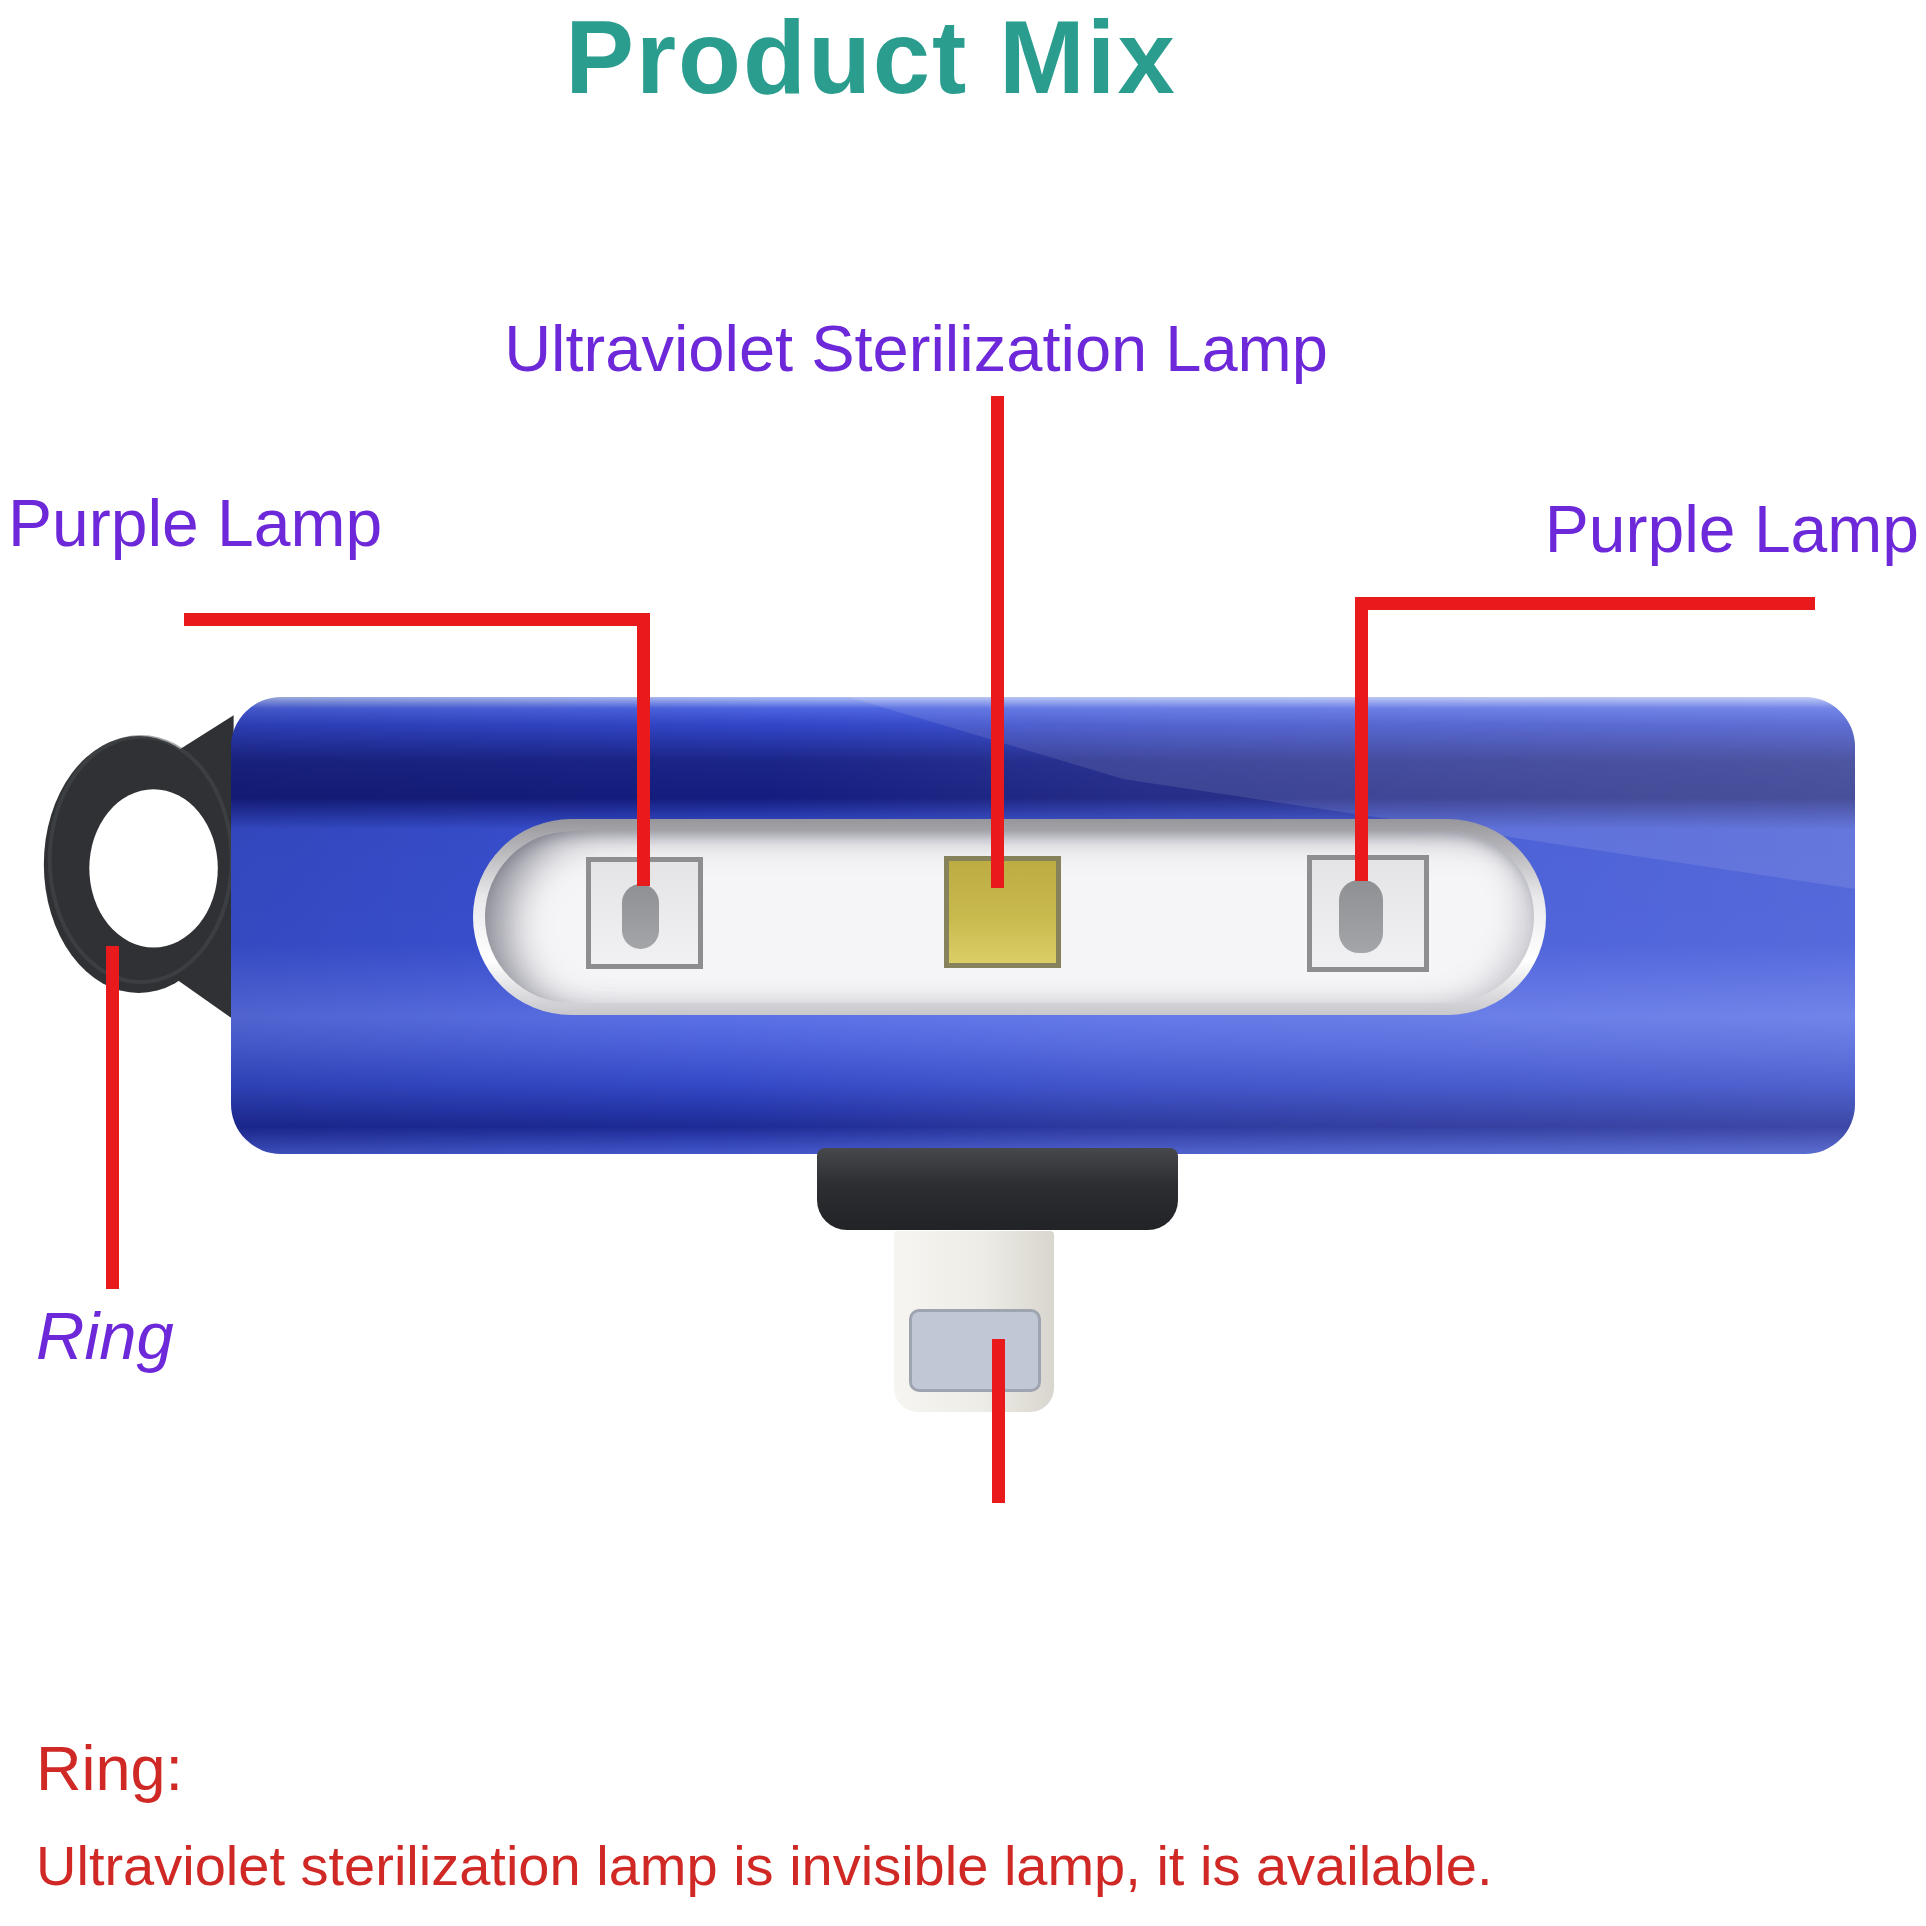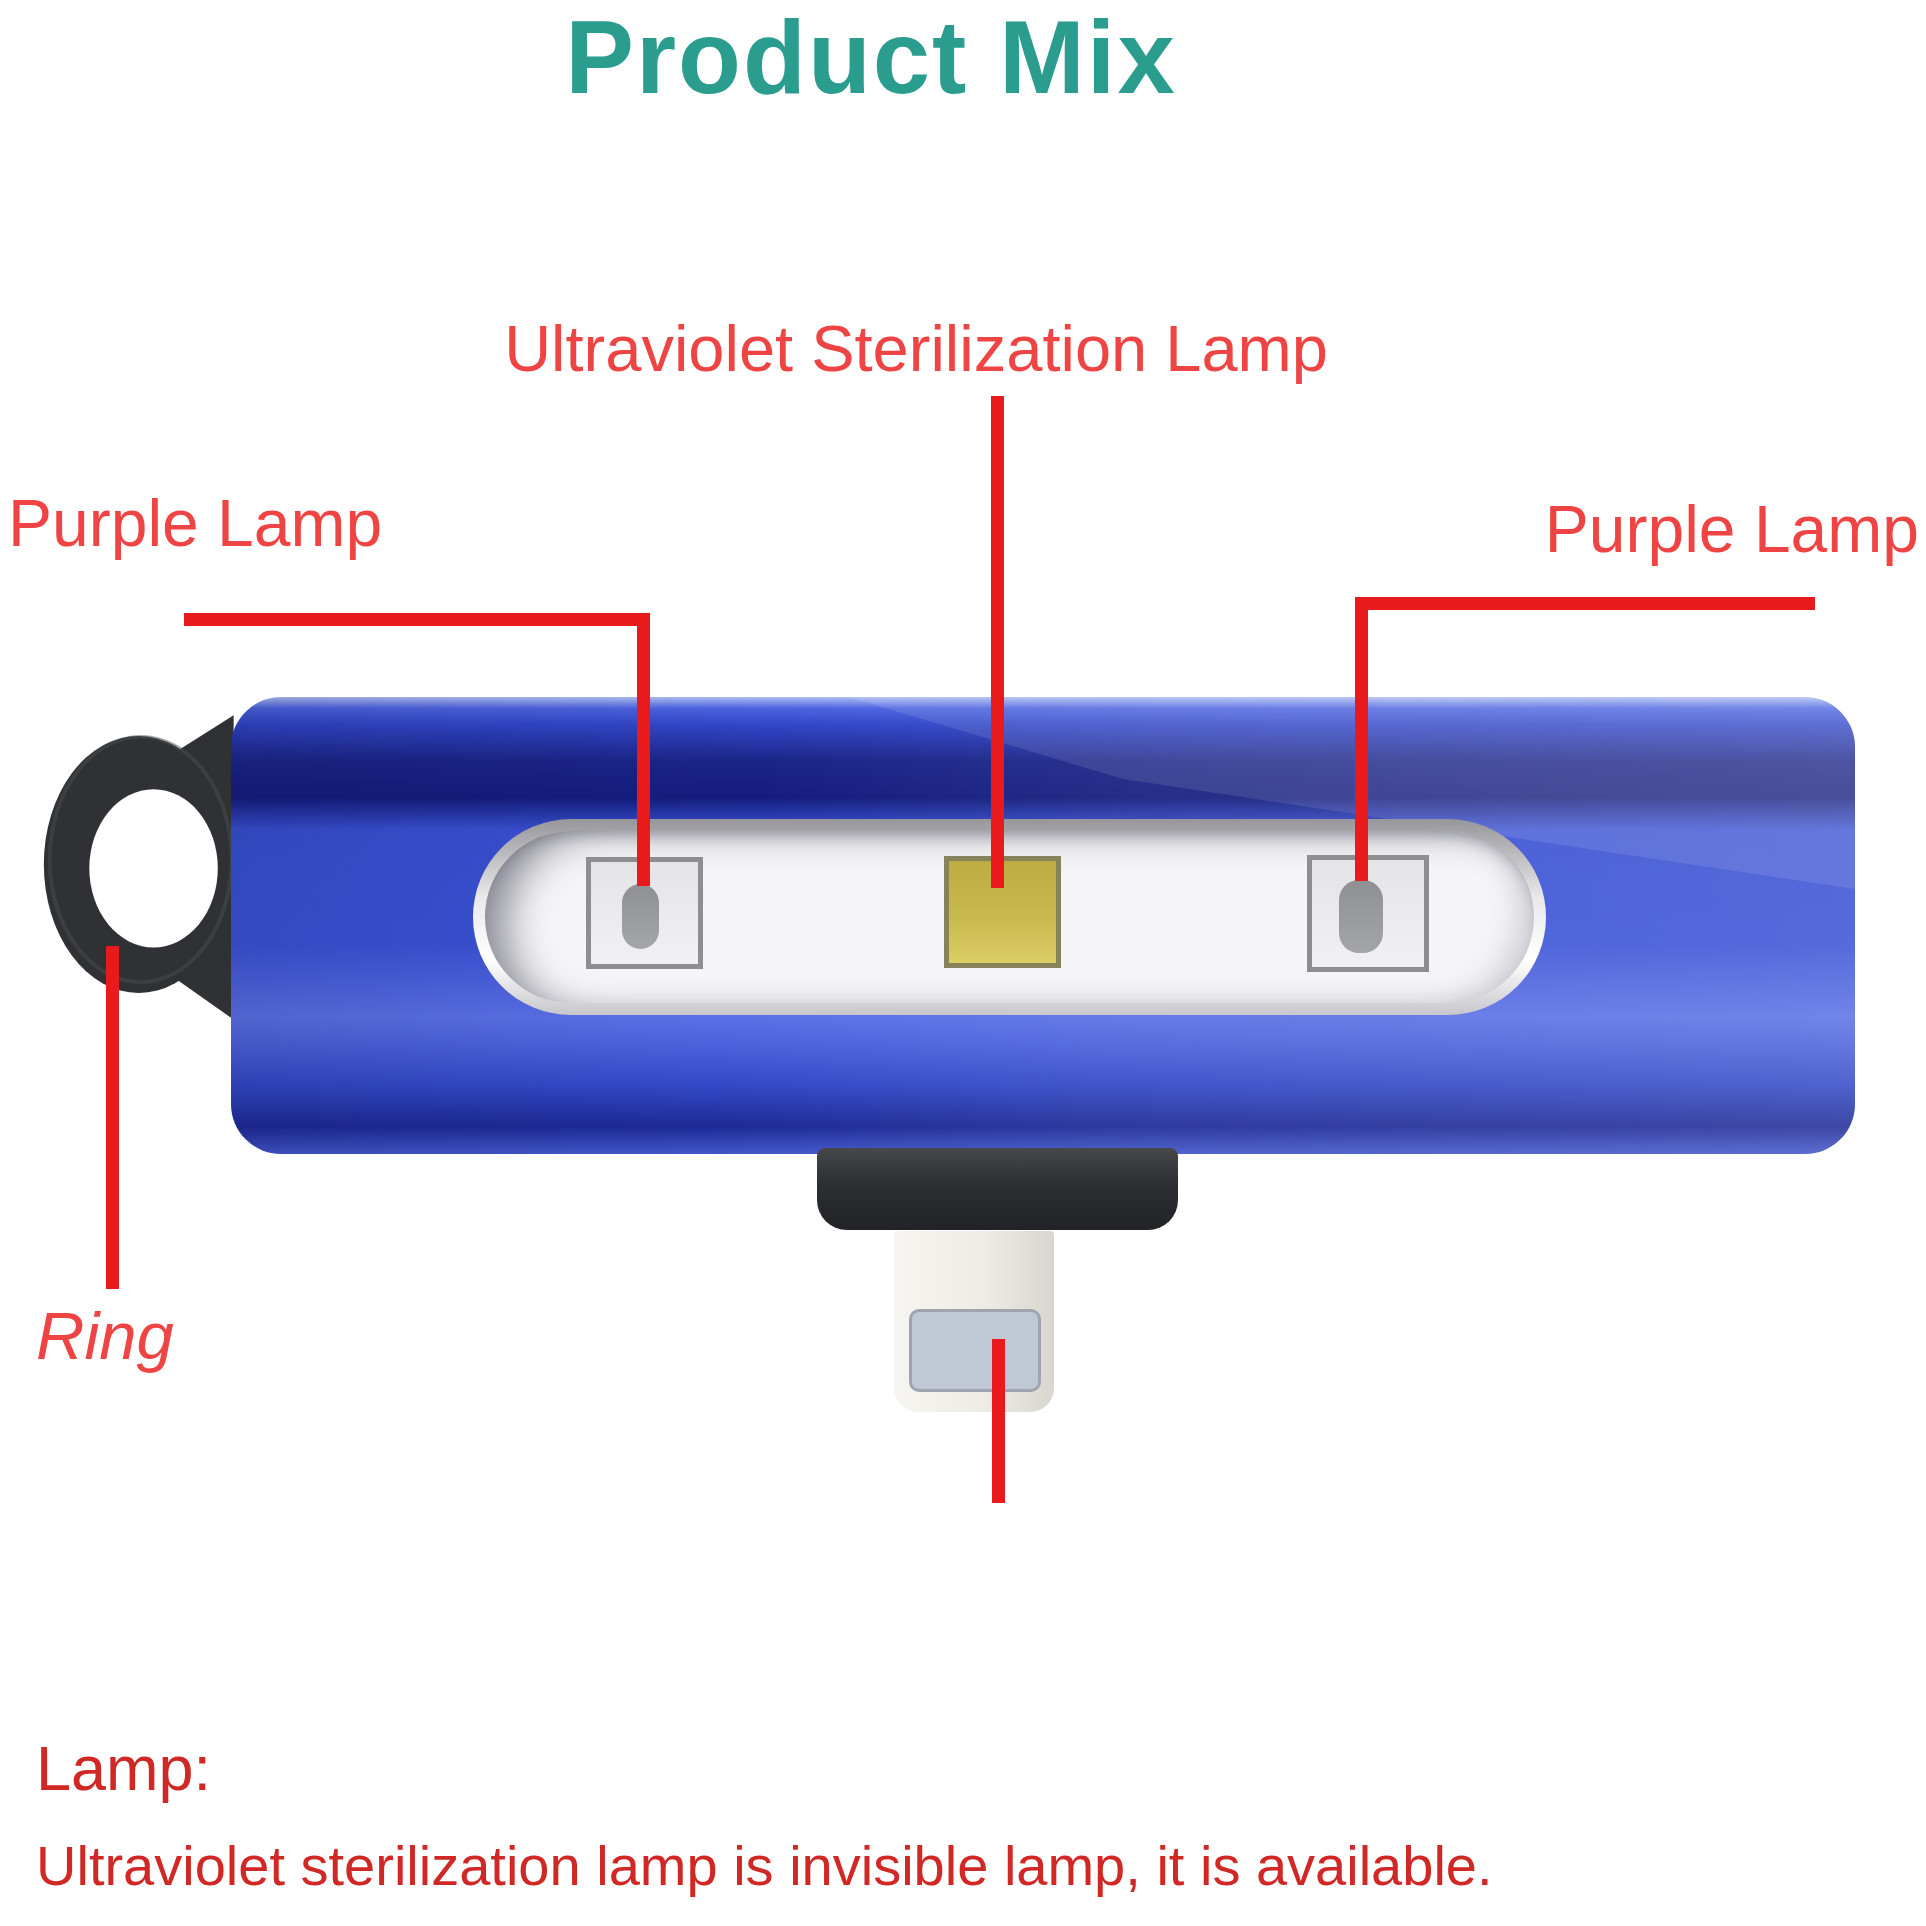--- a/index.html
+++ b/index.html
@@ -10,21 +10,21 @@
   }
   .canvas {
     position: relative;
     width: 1927px;
     height: 1927px;
     background: #ffffff;
     overflow: hidden;
   }
   .txt {
     position: absolute;
-    color: #ef4444;
+    color: #6d28d9;
     white-space: nowrap;
     line-height: 1.05;
   }
   .page-title {
     left: 871px;
     top: 4px;
     transform: translateX(-50%);
     font-size: 103px;
     font-weight: bold;
     letter-spacing: 2px;
@@ -216,17 +216,17 @@
 
   <div class="lamp-frame right"></div>
   <div class="lamp-pill right"></div>
 
   <div class="connector-base"></div>
   <div class="lightning"></div>
   <div class="contact-pad"></div>
 
   <div class="txt label-ring">Ring</div>
 
-  <div class="txt note-heading">Lamp:</div>
+  <div class="txt note-heading">Ring:</div>
   <div class="txt note-body">Ultraviolet sterilization lamp is invisible lamp, it is available.</div>
 
 </div>
 
 
 </body></html>

